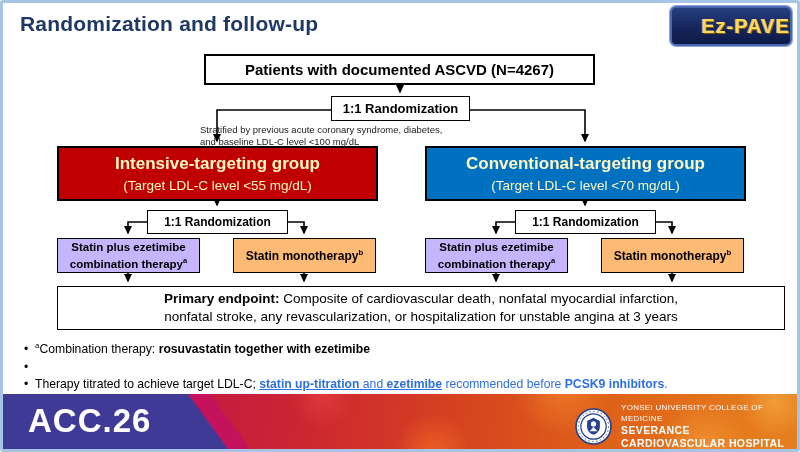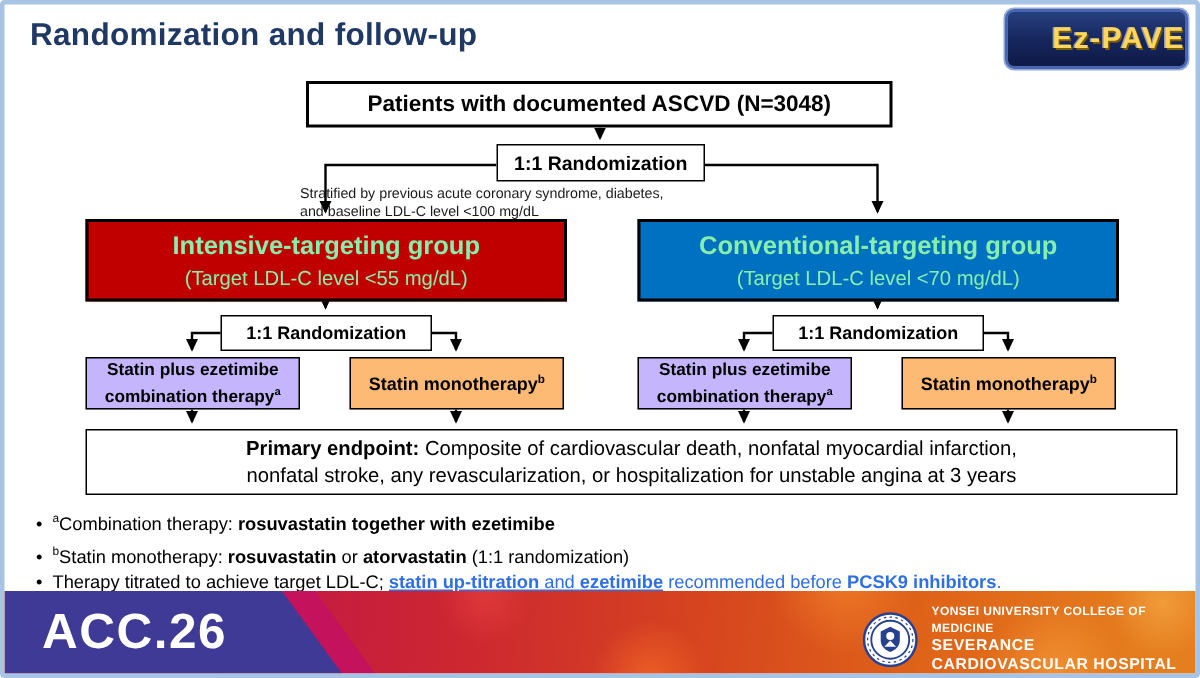--- a/index.html
+++ b/index.html
@@ -34,21 +34,21 @@
     position:absolute; background:#fff; border:2px solid #000; z-index:2;
     display:flex; flex-direction:column; align-items:center; justify-content:center;
     text-align:center; color:#000;
   }
   .patients { left:204px; top:54px; width:391px; height:31px; font-size:15px; font-weight:bold; }
   .rand-top { left:331px; top:96px; width:139px; height:25px; font-size:13px; font-weight:bold; border-width:1.5px; }
   .strat {
     position:absolute; left:200px; top:124px; width:400px; text-align:left;
     font-size:9.5px; line-height:11.5px; color:#1a1a1a; z-index:2;
   }
-  .group { top:146px; width:321px; height:55px; color:#86efac; }
+  .group { top:146px; width:321px; height:55px; color:#fef9c3; }
   .group-intensive { left:57px; background:#C00000; }
   .group-conventional { left:425px; background:#0070C0; }
   .group-name { font-size:17px; font-weight:bold; line-height:20px; }
   .group-target { font-size:13.5px; line-height:17px; margin-top:3px; }
   .rand-sub { top:210px; width:141px; height:24px; font-size:12px; font-weight:bold; border-width:1.5px; }
   .rand-sub-left { left:147px; } .rand-sub-right { left:515px; }
   .therapy { top:238px; width:143px; height:35px; font-weight:bold; border-width:1.5px; }
   .combo { background:#c4b5fd; font-size:11.5px; line-height:14px; }
   .mono  { background:#fdba74; font-size:12px; }
   .combo-left { left:57px; }  .mono-left { left:233px; }
@@ -84,21 +84,21 @@
     position:absolute; left:0; top:0; width:230px; height:100%; background:#3F3A96;
     clip-path:polygon(0 0, 185px 0, 225px 100%, 0 100%);
   }
   .acc {
     position:absolute; left:25px; top:50%; transform:translateY(-52%);
     font-size:33px; font-weight:bold; color:#fff; letter-spacing:1px; z-index:4;
   }
   .affil { position:absolute; left:572px; top:8px; display:flex; align-items:center; z-index:4; }
   .emblem { width:37px; height:37px; flex:0 0 auto; }
   .affil-text { margin-left:9px; color:#fff; }
-  .affil-line1 { font-size:8px; font-weight:bold; letter-spacing:0.3px; line-height:11px; }
+  .affil-line1 { font-size:8px; font-weight:normal; letter-spacing:0.3px; line-height:11px; }
   .affil-line2 { font-size:10.5px; font-weight:bold; letter-spacing:0.4px; line-height:13px; }
 </style>
 </head>
 <body>
 
 <div class="slide">
 
   <svg class="connectors" width="800" height="452" viewBox="0 0 800 452">
     <defs>
       <marker id="ah" markerUnits="userSpaceOnUse" markerWidth="9" markerHeight="9" viewBox="0 0 9 9" refX="7" refY="4.5" orient="auto">
@@ -121,21 +121,21 @@
       <line x1="672" y1="273" x2="672" y2="281" marker-end="url(#ah)"></line>
     </g>
   </svg>
 
   <h1 class="title">Randomization and follow-up</h1>
 
   <div class="ezpave">
     <span>Ez-PAVE</span>
   </div>
 
-  <div class="box patients">Patients with documented ASCVD (N=3048)</div>
+  <div class="box patients">Patients with documented ASCVD (N=4267)</div>
 
   <div class="box rand-top">1:1 Randomization</div>
 
   <div class="strat">
     <div>Stratified by previous acute coronary syndrome, diabetes,</div>
     <div>and baseline LDL-C level &lt;100 mg/dL</div>
   </div>
 
   <div class="box group group-intensive">
     <div class="group-name">Intensive-targeting group</div>
@@ -170,21 +170,20 @@
     <div>nonfatal stroke, any revascularization, or hospitalization for unstable angina at 3 years</div>
   </div>
 
   <div class="notes">
     <div class="note">
       <span class="bullet">•</span>
       <span><sup>a</sup><span>Combination therapy: </span><b>rosuvastatin together with ezetimibe</b></span>
     </div>
     <div class="note">
       <span class="bullet">•</span>
-      <span><sup>b</sup><span>Statin monotherapy: </span><b>rosuvastatin</b><span> or </span><b>atorvastatin</b><span> (1:1 randomization)</span></span>
     </div>
     <div class="note">
       <span class="bullet">•</span>
       <span><span>Therapy titrated to achieve target LDL-C; </span><span class="ulink"><b>statin up-titration</b><span> and </span><b>ezetimibe</b></span><span class="bluetext"> recommended before </span><b class="bluetext">PCSK9 inhibitors</b><span class="bluetext">.</span></span>
     </div>
   </div>
 
   <div class="footer">
     <div class="wedge-magenta"></div>
     <div class="wedge-purple"></div>

